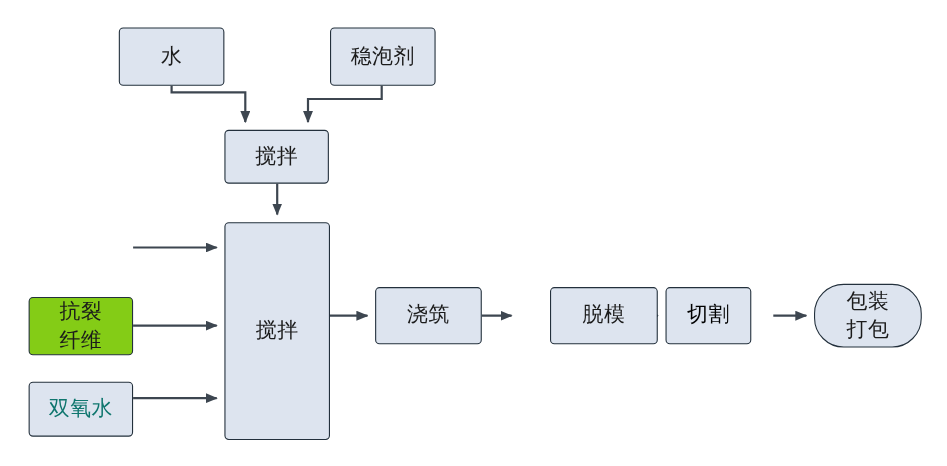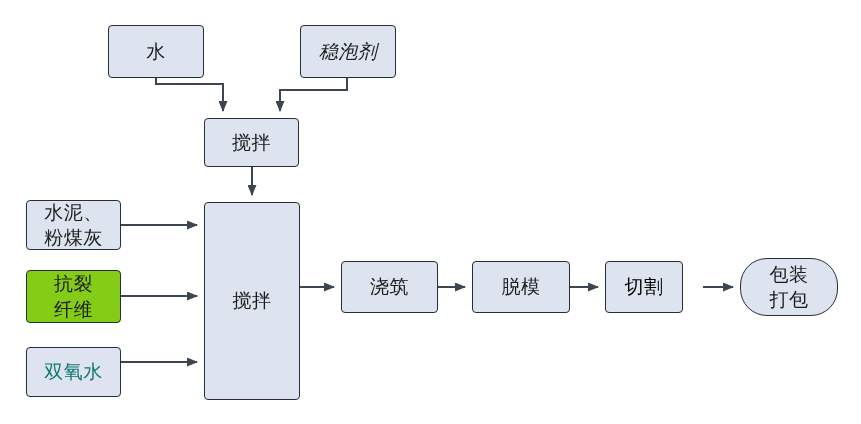--- a/index.html
+++ b/index.html
@@ -62,27 +62,25 @@
       <path d="M121,296 L197,296" marker-end="url(#arrow)"></path>
       <path d="M121,362 L197,362" marker-end="url(#arrow)"></path>
       <path d="M300,287 L334,287" marker-end="url(#arrow)"></path>
       <path d="M438,287 L465,287" marker-end="url(#arrow)"></path>
       <path d="M570,287 L598,287" marker-end="url(#arrow)"></path>
       <path d="M703,287 L733,287" marker-end="url(#arrow)"></path>
     </g>
   </svg>
 
   <div class="node" style="left: 108px; top: 25px; width: 96px; height: 53px; background: rgb(221, 228, 239); border-color: rgb(35, 48, 60); color: rgb(27, 27, 27);">水</div>
-  <div class="node" style="left: 300px; top: 25px; width: 96px; height: 53px; background: rgb(221, 228, 239); border-color: rgb(35, 48, 60); color: rgb(27, 27, 27); font-style: italic;">稳泡剂</div>
+  <div class="node" style="left: 300px; top: 25px; width: 96px; height: 53px; background: rgb(221, 228, 239); border-color: rgb(35, 48, 60); color: rgb(27, 27, 27);">稳泡剂</div>
   <div class="node" style="left: 204px; top: 118px; width: 95px; height: 49px; background: rgb(221, 228, 239); border-color: rgb(35, 48, 60); color: rgb(27, 27, 27);">搅拌</div>
-  <div class="node" style="left: 26px; top: 200px; width: 95px; height: 50px; background: rgb(221, 228, 239); border-color: rgb(35, 48, 60); color: rgb(27, 27, 27);">水泥、
-粉煤灰</div>
   <div class="node" style="left: 26px; top: 270px; width: 95px; height: 53px; background: #84cc16; border-color: rgb(35, 48, 60); color: rgb(27, 27, 27);">抗裂
 纤维</div>
   <div class="node" style="left: 26px; top: 347px; width: 95px; height: 50px; background: rgb(221, 228, 239); border-color: rgb(35, 48, 60); color: #0f766e;">双氧水</div>
   <div class="node" style="left: 204px; top: 202px; width: 96px; height: 198px; background: rgb(221, 228, 239); border-color: rgb(35, 48, 60); color: rgb(27, 27, 27);">搅拌</div>
   <div class="node" style="left: 341px; top: 261px; width: 97px; height: 52px; background: rgb(221, 228, 239); border-color: rgb(35, 48, 60); color: rgb(27, 27, 27); text-align: center;">浇筑</div>
-  <div class="node" style="left: 472px; top: 261px; width: 98px; height: 52px; background: rgb(221, 228, 239); border-color: rgb(35, 48, 60); color: rgb(27, 27, 27);">脱模</div>
+  <div class="node" style="left: 500px; top: 261px; width: 98px; height: 52px; background: rgb(221, 228, 239); border-color: rgb(35, 48, 60); color: rgb(27, 27, 27);">脱模</div>
   <div class="node" style="left: 605px; top: 261px; width: 78px; height: 52px; background: rgb(221, 228, 239); border-color: rgb(35, 48, 60); color: #000000;">切割</div>
   <div class="node" style="left: 740px; top: 258px; width: 98px; height: 58px; background: rgb(221, 228, 239); border-color: rgb(35, 48, 60); color: rgb(27, 27, 27); border-radius: 27px;">包装
 打包</div>
 
 </div>
 
 </body></html>

